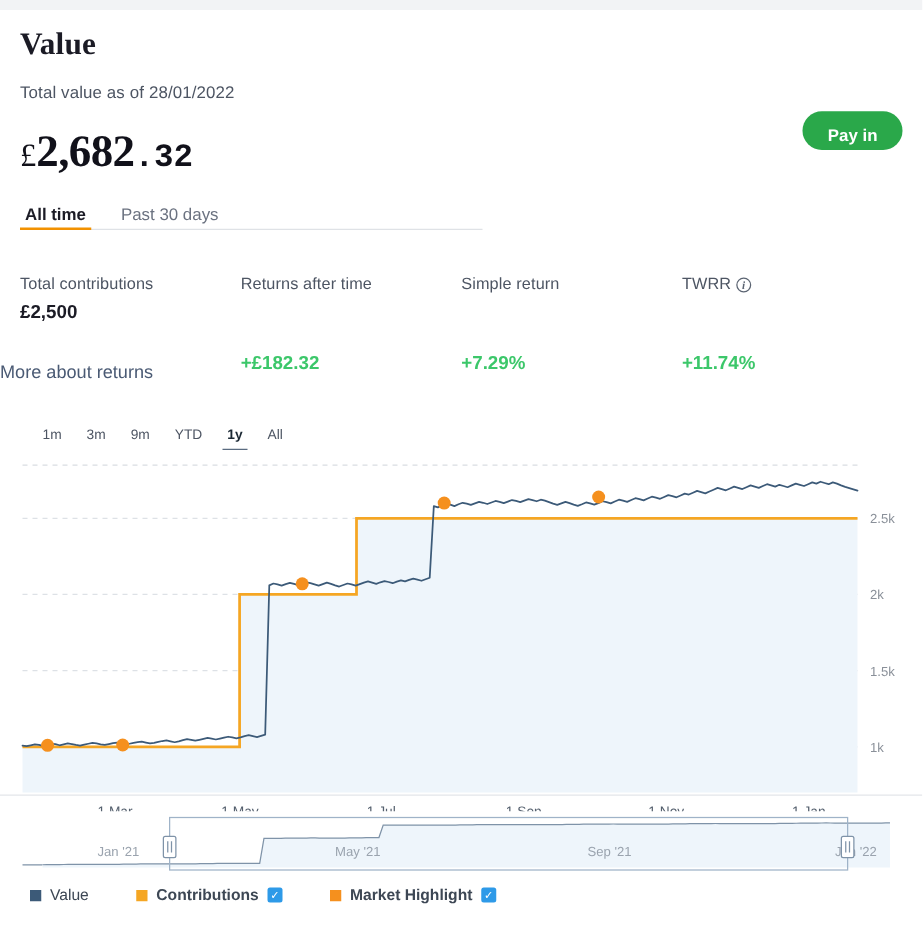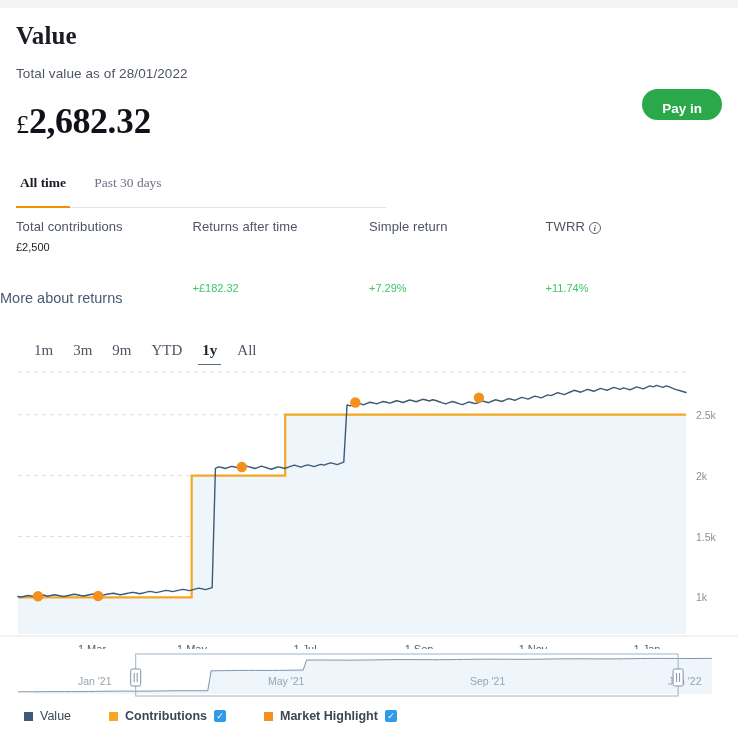--- a/index.html
+++ b/index.html
@@ -27,78 +27,77 @@
     margin-top:16px; font-size:13.5px; color:#4d5563; letter-spacing:0.1px;
   }
   .big-value {
     margin-top:22px;
     font-family: "Liberation Serif", serif;
     color:#11111a;
     line-height:1;
   }
   .big-value .cur { font-size:26px; vertical-align:baseline; }
   .big-value .int { font-size:36px; font-weight:bold; letter-spacing:-0.5px; }
-  .big-value .dec { font-size:35px; font-weight:bold; }
+  .big-value .dec { font-size:26px; font-weight:bold;font-family:Liberation Mono, monospace; }
 
   .payin {
     position:absolute; right:16px; top:89px;
     background:#2aa84a; color:#fff;
     border:none; border-radius:18px;
     padding:4px 20px; height:31px; line-height:31px;
     font-size:13.5px; font-weight:bold; cursor:pointer;
     font-family:"Liberation Sans", sans-serif;
   }
 
   
   .tabs {
     position:absolute; left:16px; top:164px; width:370px;
     border-bottom:1px solid #dfe2e6;
     display:flex; gap:20px; align-items:flex-end;
   }
   .tab {
-    font-size:13.5px; color:#6b7280; padding:0 4px 16px 4px;
+    font-size:13.5px; color:#6b7280; padding:0 4px 4px 4px;
     cursor:pointer; position:relative; background:none; border:none;
-    font-family:Liberation Serif, serif;
-    margin-top:11px;
+    font-family:Liberation Sans, sans-serif;
   }
   .tab.active { color:#1b1b25; font-weight:bold; }
   .tab.active::after {
     content:""; position:absolute; left:0; right:0; bottom:-1px;
     height:2px; background:#f29100;
   }
 
   
   .stats { position:absolute; left:16px; top:219px; width:706px; display:flex; }
   .stat { width:178px; }
   .stat-label {
     font-size:13px; color:#4d5563; letter-spacing:0.1px;
     display:flex; align-items:flex-end; gap:4px;
   }
   .info-icon {
     display:inline-block; width:12px; height:12px; border-radius:50%;
     border:1px solid #5b6472; color:#5b6472;
     font-size:9px; line-height:10px; text-align:center;
     font-family:"Liberation Serif", serif; font-style:italic; font-weight:bold;
   }
-  .stat-value { margin-top:7px; font-size:11px; font-weight:normal; color:#1b1b25; }
+  .stat-value { margin-top:7px; font-size:15px; font-weight:bold; color:#1b1b25; }
   .stat-value.pos { color:#3cc76a;margin-top:48px; }
 
   .more-link {
     position:absolute; left:0; top:290px;
     font-size:14.5px; color:#4a5a74; cursor:pointer;
   }
 
   
   .ranges {
     position:absolute; left:24px; top:339px; display:flex; gap:0;
   }
   .range {
-    font-size:15px; color:#4d5563; padding:3px 10px 5px 10px;
+    font-size:11px; color:#4d5563; padding:3px 10px 5px 10px;
     cursor:pointer; position:relative; background:none; border:none;
-    font-family:Liberation Serif, serif;
+    font-family:Liberation Sans, sans-serif;
   }
   .range.active { color:#1a2733; font-weight:bold; }
   .range.active::after {
     content:""; position:absolute; left:6px; right:6px; bottom:-1px;
     height:1.5px; background:#5a6b80;
   }
 
   
   .chart-wrap { position:absolute; left:0; top:364px; width:738px; height:285px; }
   .chart-svg { display:block; }

